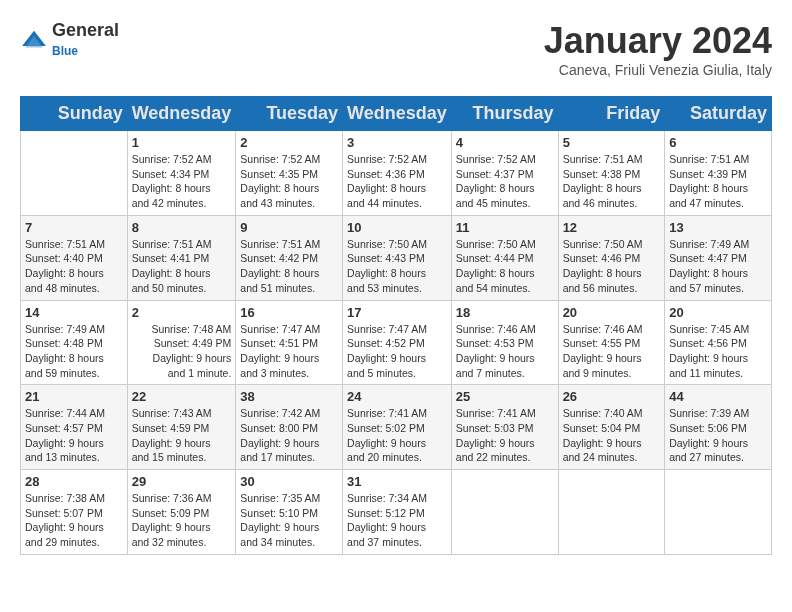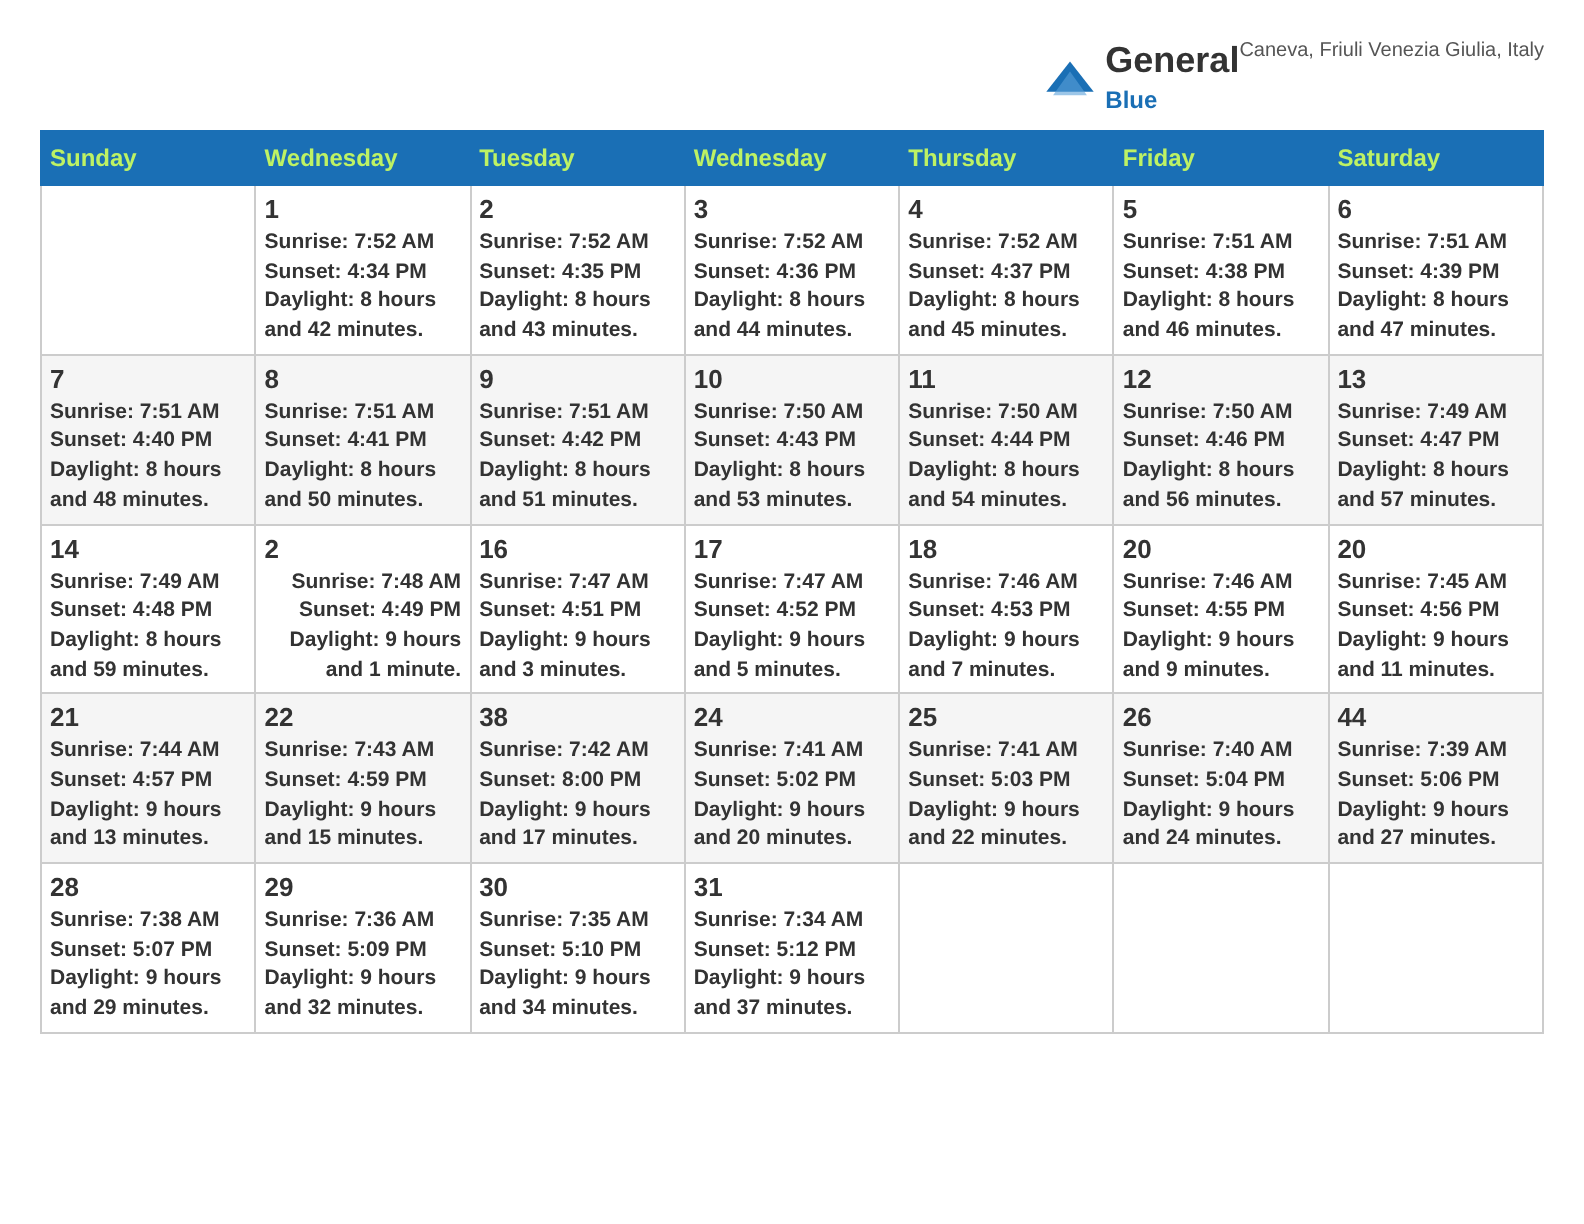--- a/index.html
+++ b/index.html
@@ -5,57 +5,57 @@
     * { margin: 0; padding: 0; box-sizing: border-box; }
     body {
       font-family: Arial, sans-serif;
       background: #fff;
       width: 792px;
       min-height: 612px;
       padding: 20px;
     }
     .header-area {
       display: flex;
-      justify-content: flex-end;
+      justify-content: space-between;
       align-items: flex-start;
-      margin-bottom: 6px;
+      margin-bottom: 18px;
     }
     .logo {
       display: flex;
       align-items: center;
       gap: 4px;
     }
     .logo-icon {
       width: 28px;
       height: 22px;
       position: relative;
     }
     .title-area {
       text-align: right;
     }
     .month-title {
       font-size: 36px;
       font-weight: bold;
       color: #333;
     }
     .subtitle {
-      font-size: 10px;
+      font-size: 14px;
       color: #555;
     }
     table {
       width: 100%;
       border-collapse: collapse;
       font-size: 11px;
     }
     thead tr th {
       background-color: #1a6fb5;
-      color: #bef264;
+      color: #e5e5e5;
       padding: 6px 4px;
-      text-align: left;
-      font-size: 12px;
+      text-align: right;
+      font-size: 18px;
       border: 1px solid #1a6fb5;
     }
     tbody tr td {
       border: 1px solid #ccc;
       vertical-align: top;
       padding: 4px;
       width: 107px;
       min-height: 80px;
     }
     tbody tr:nth-child(even) {
@@ -68,41 +68,41 @@
       font-size: 13px;
       font-weight: bold;
       color: #333;
       display: block;
       margin-bottom: 2px;
     }
     .day-detail {
       color: #333;
       line-height: 1.4;
       font-size: 10.5px;
-      font-weight: bold;
     }
     .empty-cell {
       background: #fff;
     }
   </style>
 </head>
 <body>
 
 <div class="header-area">
   <div class="logo">
     <svg class="logo-icon" width="32" height="26" viewBox="0 0 32 26">
       <polygon points="16,2 30,20 2,20" fill="#1a6fb5"></polygon>
       <polygon points="16,8 26,22 6,22" fill="#5aa0d8" opacity="0.6"></polygon>
     </svg>
     <div>
       <span style="font-size:18px;font-weight:bold;color:#333;">General</span><br>
       <span style="font-size:12px;font-weight:bold;color:#1a6fb5;">Blue</span>
     </div>
   </div>
   <div class="title-area">
+    <div class="month-title">January 2024</div>
     <div class="subtitle">Caneva, Friuli Venezia Giulia, Italy</div>
   </div>
 </div>
 
 <table>
   <thead>
     <tr>
     <th>Sunday</th>
         <th>Wednesday</th>
         <th>Tuesday</th>

